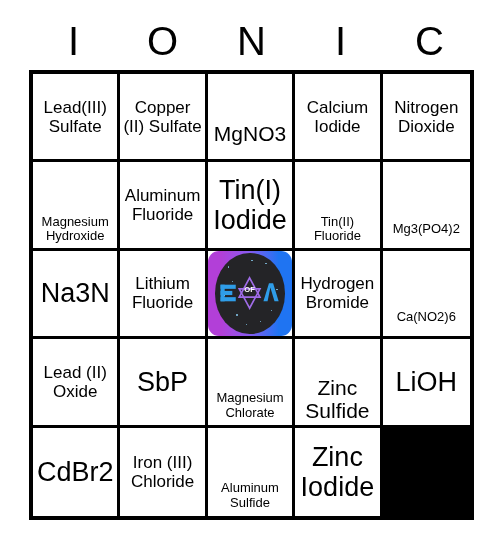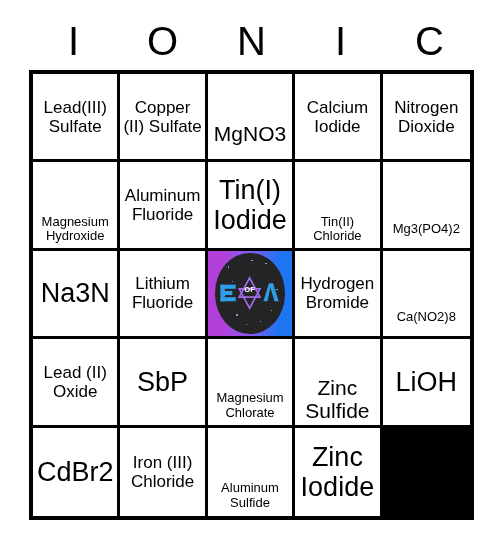--- a/index.html
+++ b/index.html
@@ -148,33 +148,33 @@
       <div class="cell">
         <span class="cell-text fs-sm">Magnesium Hydroxide</span>
       </div>
       <div class="cell">
         <span class="cell-text fs-md">Aluminum Fluoride</span>
       </div>
       <div class="cell">
         <span class="cell-text fs-xl">Tin(I) Iodide</span>
       </div>
       <div class="cell">
-        <span class="cell-text fs-sm">Tin(II) Chloride</span>
+        <span class="cell-text fs-sm">Tin(II) Fluoride</span>
       </div>
       <div class="cell">
         <span class="cell-text fs-sm">Mg3(PO4)2</span>
       </div>
       <div class="cell">
         <span class="cell-text fs-xl">Na3N</span>
       </div>
       <div class="cell">
         <span class="cell-text fs-md">Lithium Fluoride</span>
       </div>
       <div class="cell free-cell">
-        <div class="logo" style="background: linear-gradient(90deg, rgb(178, 63, 216) 0%, rgb(178, 63, 216) 16%, rgb(138, 90, 240) 48%, rgb(31, 116, 242) 84%, rgb(31, 116, 242) 100%);">
+        <div class="logo" style="background: linear-gradient(90deg, rgb(178, 63, 216) 0%, rgb(178, 63, 216) 16%, rgb(138, 90, 240) 48%, rgb(31, 116, 242) 84%, rgb(31, 116, 242) 100%); border-radius: 11px;">
           <div class="logo-disc" style="background: rgb(36, 36, 39);">
             <div class="star" style="left: 18%; top: 16%; width: 1.6px; height: 1.6px; background: rgb(143, 216, 255); opacity: 0.85;"></div>
             <div class="star" style="left: 72%; top: 12%; width: 1.4px; height: 1.4px; background: rgb(143, 216, 255); opacity: 0.85;"></div>
             <div class="star" style="left: 30%; top: 76%; width: 1.5px; height: 1.5px; background: rgb(143, 216, 255); opacity: 0.85;"></div>
             <div class="star" style="left: 80%; top: 70%; width: 1.6px; height: 1.6px; background: rgb(143, 216, 255); opacity: 0.85;"></div>
             <div class="star" style="left: 52%; top: 8%; width: 1.2px; height: 1.2px; background: rgb(143, 216, 255); opacity: 0.85;"></div>
             <div class="star" style="left: 12%; top: 52%; width: 1.3px; height: 1.3px; background: rgb(143, 216, 255); opacity: 0.85;"></div>
             <div class="star" style="left: 88%; top: 44%; width: 1.3px; height: 1.3px; background: rgb(143, 216, 255); opacity: 0.85;"></div>
             <div class="star" style="left: 44%; top: 88%; width: 1.4px; height: 1.4px; background: rgb(143, 216, 255); opacity: 0.85;"></div>
             <div class="star" style="left: 64%; top: 84%; width: 1.2px; height: 1.2px; background: rgb(143, 216, 255); opacity: 0.85;"></div>
@@ -191,21 +191,21 @@
               <polygon points="50,50 35,22 65,22" fill="none" stroke="#a06ce8" stroke-width="2.4"></polygon>
               <text x="50" y="26" text-anchor="middle" font-size="11" font-family="&quot;Liberation Sans&quot;, sans-serif" font-weight="bold" fill="#ffffff">OF</text>
             </svg>
           </div>
         </div>
       </div>
       <div class="cell">
         <span class="cell-text fs-md">Hydrogen Bromide</span>
       </div>
       <div class="cell">
-        <span class="cell-text fs-sm">Ca(NO2)8</span>
+        <span class="cell-text fs-sm">Ca(NO2)6</span>
       </div>
       <div class="cell">
         <span class="cell-text fs-md">Lead (II) Oxide</span>
       </div>
       <div class="cell">
         <span class="cell-text fs-xl">SbP</span>
       </div>
       <div class="cell">
         <span class="cell-text fs-sm">Magnesium Chlorate</span>
       </div>

